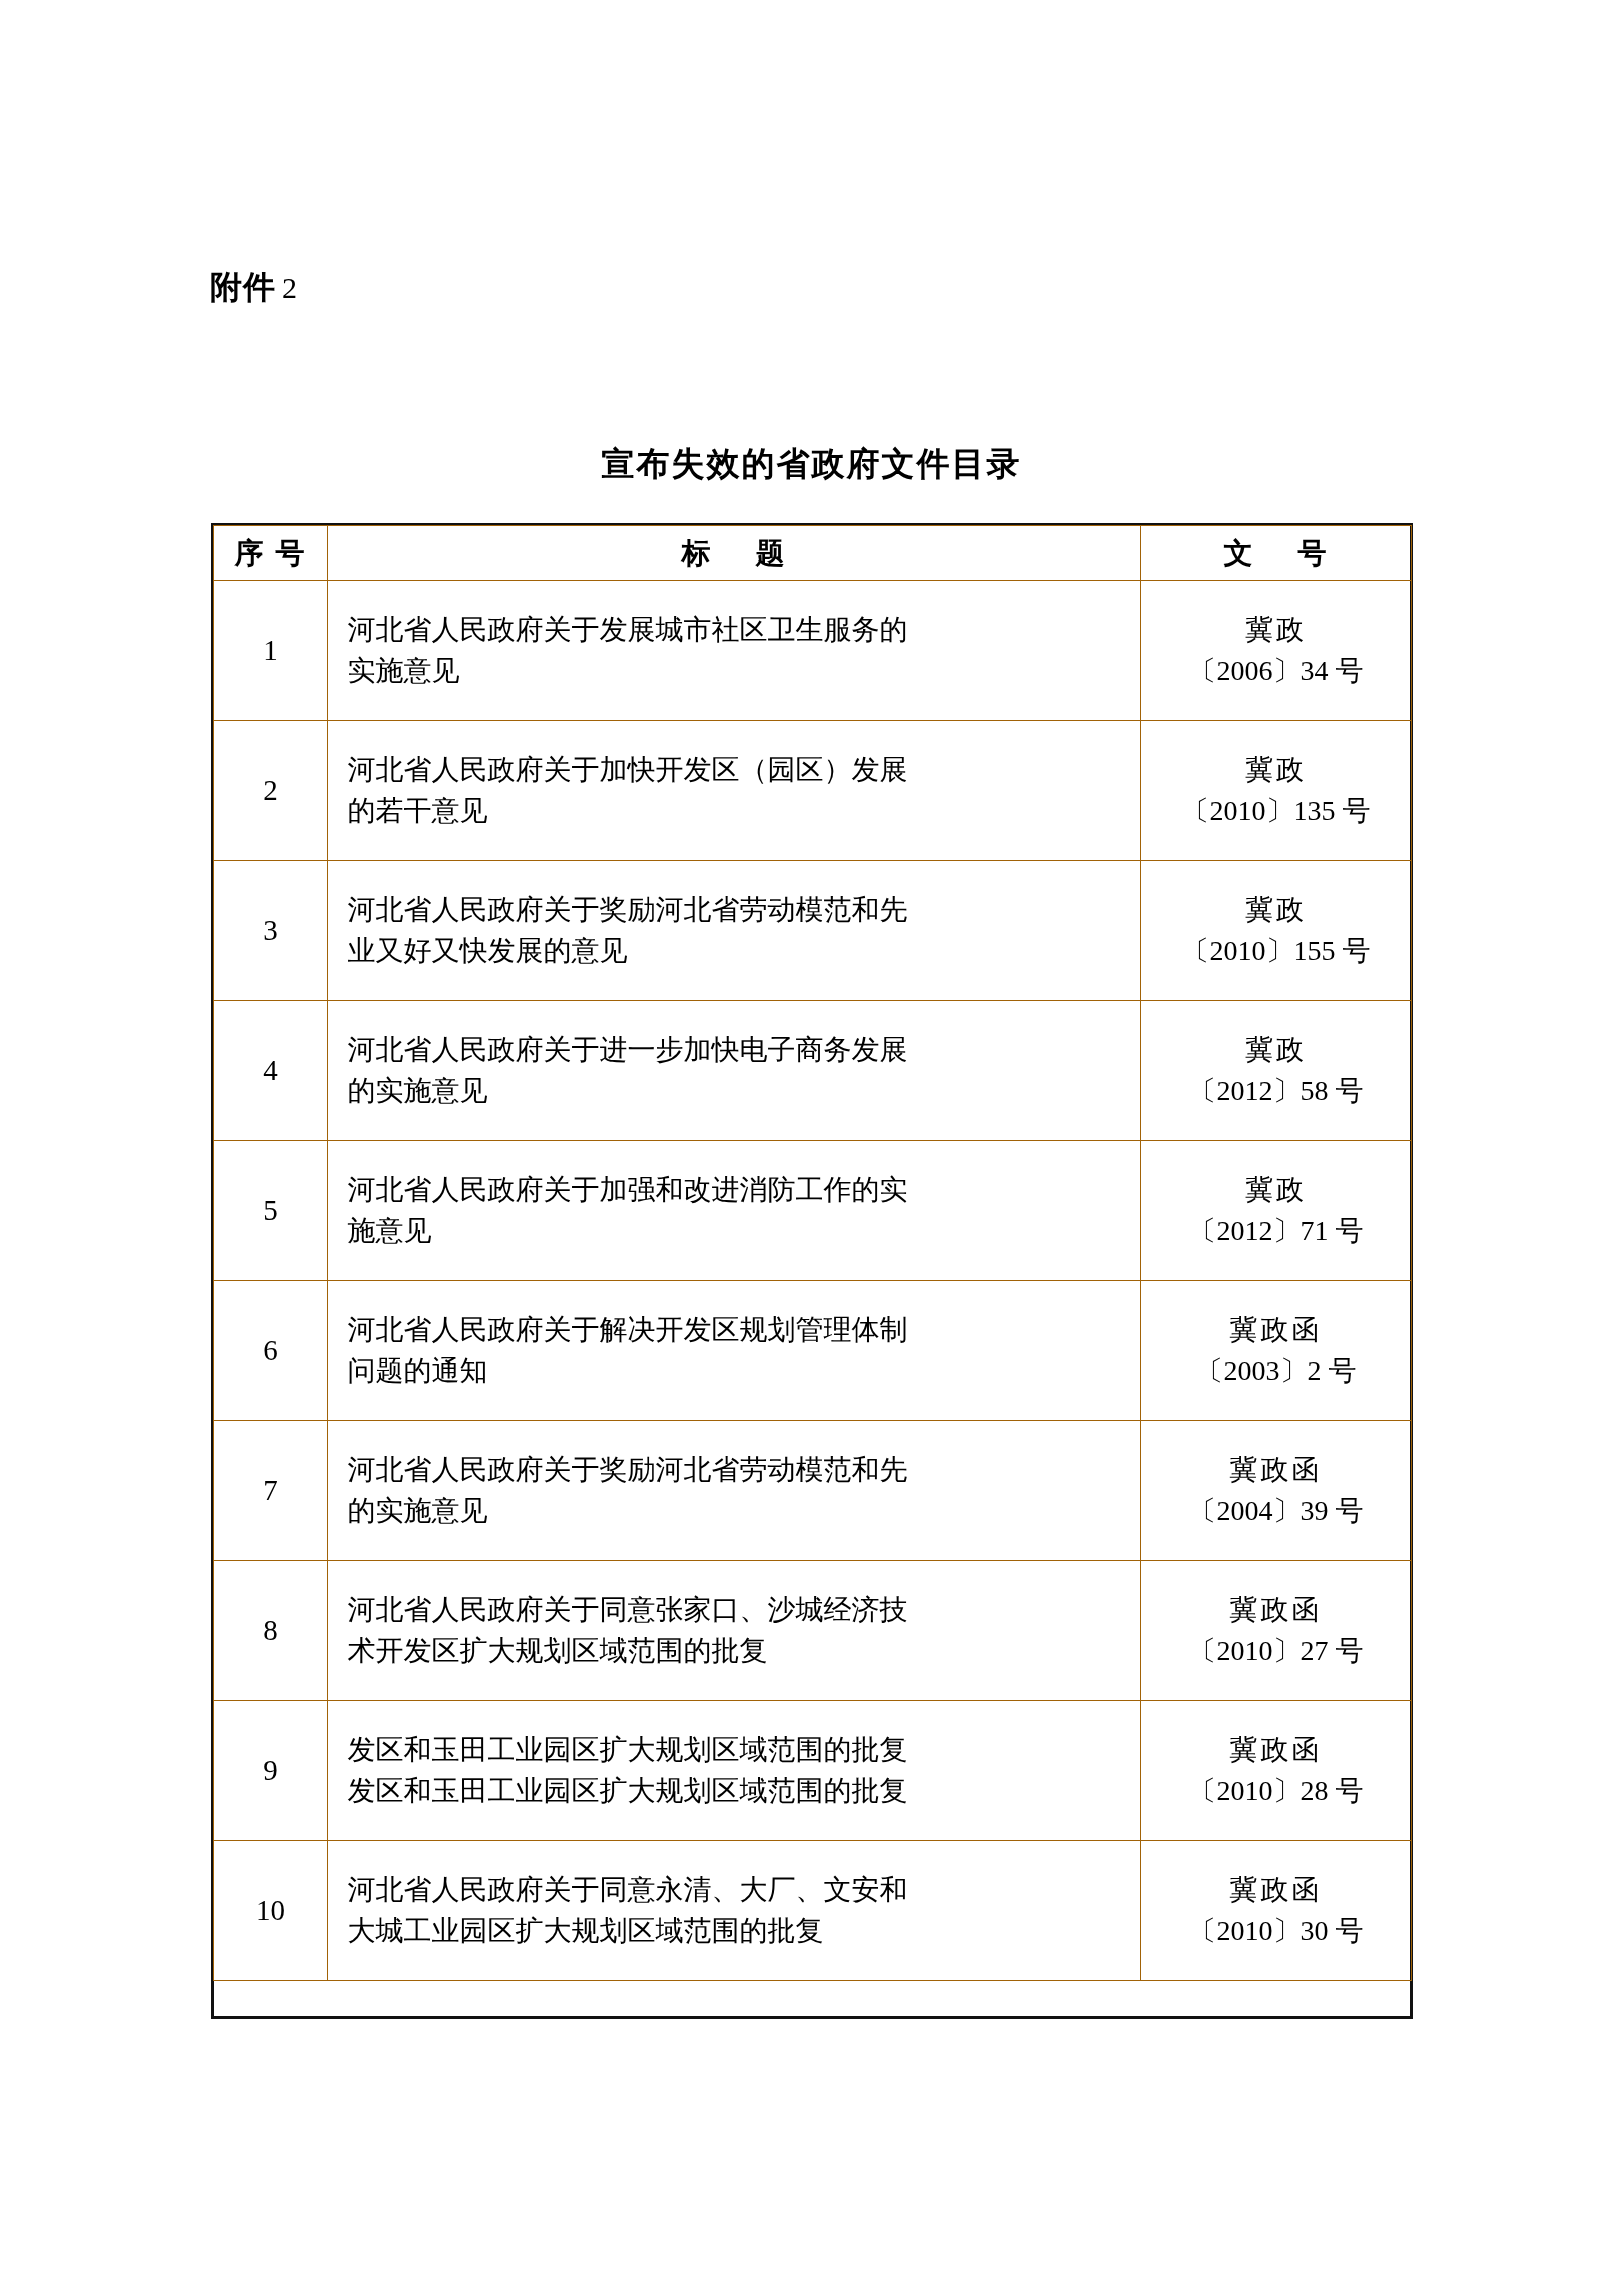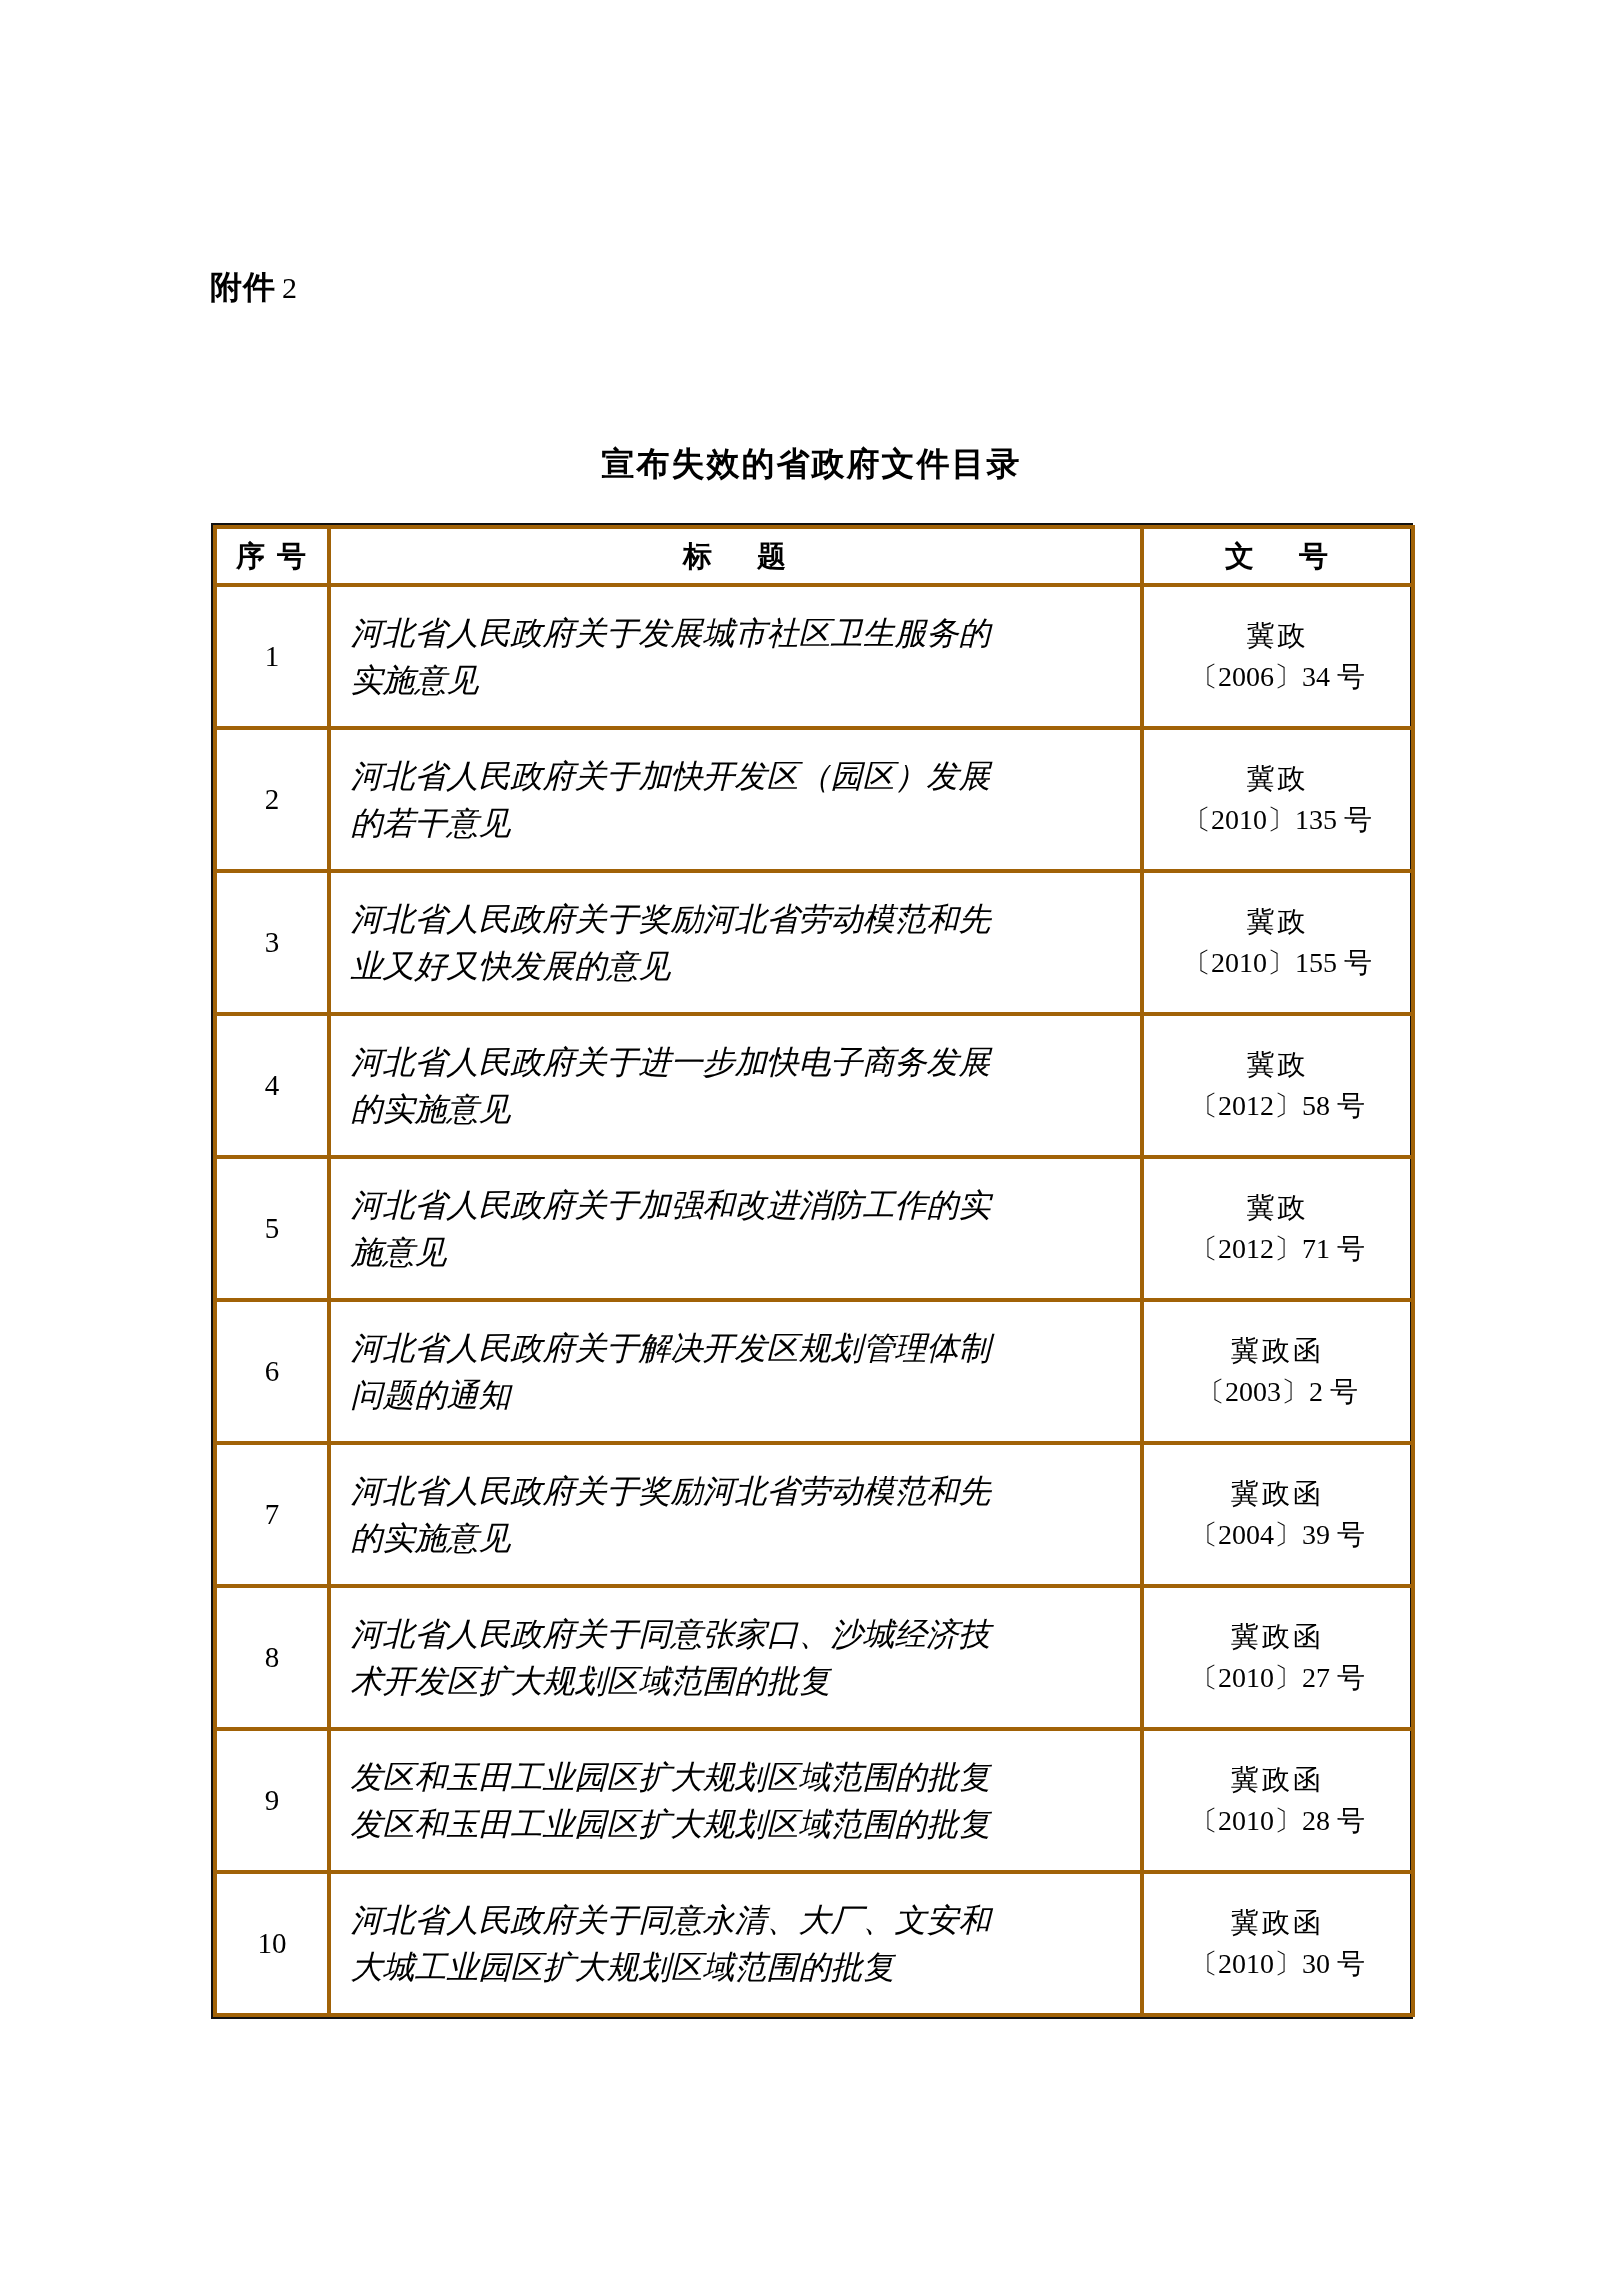--- a/index.html
+++ b/index.html
@@ -59,21 +59,21 @@
   
   .catalog-table {
     position: absolute;
     left: 213px;
     top: 525px;
     width: 1198px;
     border-collapse: collapse;
     table-layout: fixed;
   }
   .catalog-table td, .catalog-table th {
-    border: 4px solid #a16207;
+    border: 1px solid #a16207;
     padding: 0;
     vertical-align: middle;
     font-weight: normal;
   }
   
   .catalog-table {
     outline: none;
   }
   .frame {
     position: absolute;
@@ -103,28 +103,27 @@
   .data-row td { height: 139px; }
 
   .cell-seq {
     text-align: center;
     font-size: 29px;
     font-family: "Liberation Serif", "DejaVu Serif", serif;
     line-height: 1;
   }
 
   .cell-title {
-    font-size: 32px;
+    font-size: 28px;
     line-height: 1.45;
     padding: 0 13.3px 0 19.4px !important;
     text-align: justify;
     text-justify: inter-character;
     letter-spacing: 0px;
     font-family: "Liberation Serif", "DejaVu Serif", serif;
-    font-style: italic;
   }
   .cell-title > span {
     display: block;
   }
 
   .cell-doc {
     text-align: center;
     font-size: 28px;
     line-height: 1.45;
     font-family: "Liberation Serif", "DejaVu Serif", serif;

